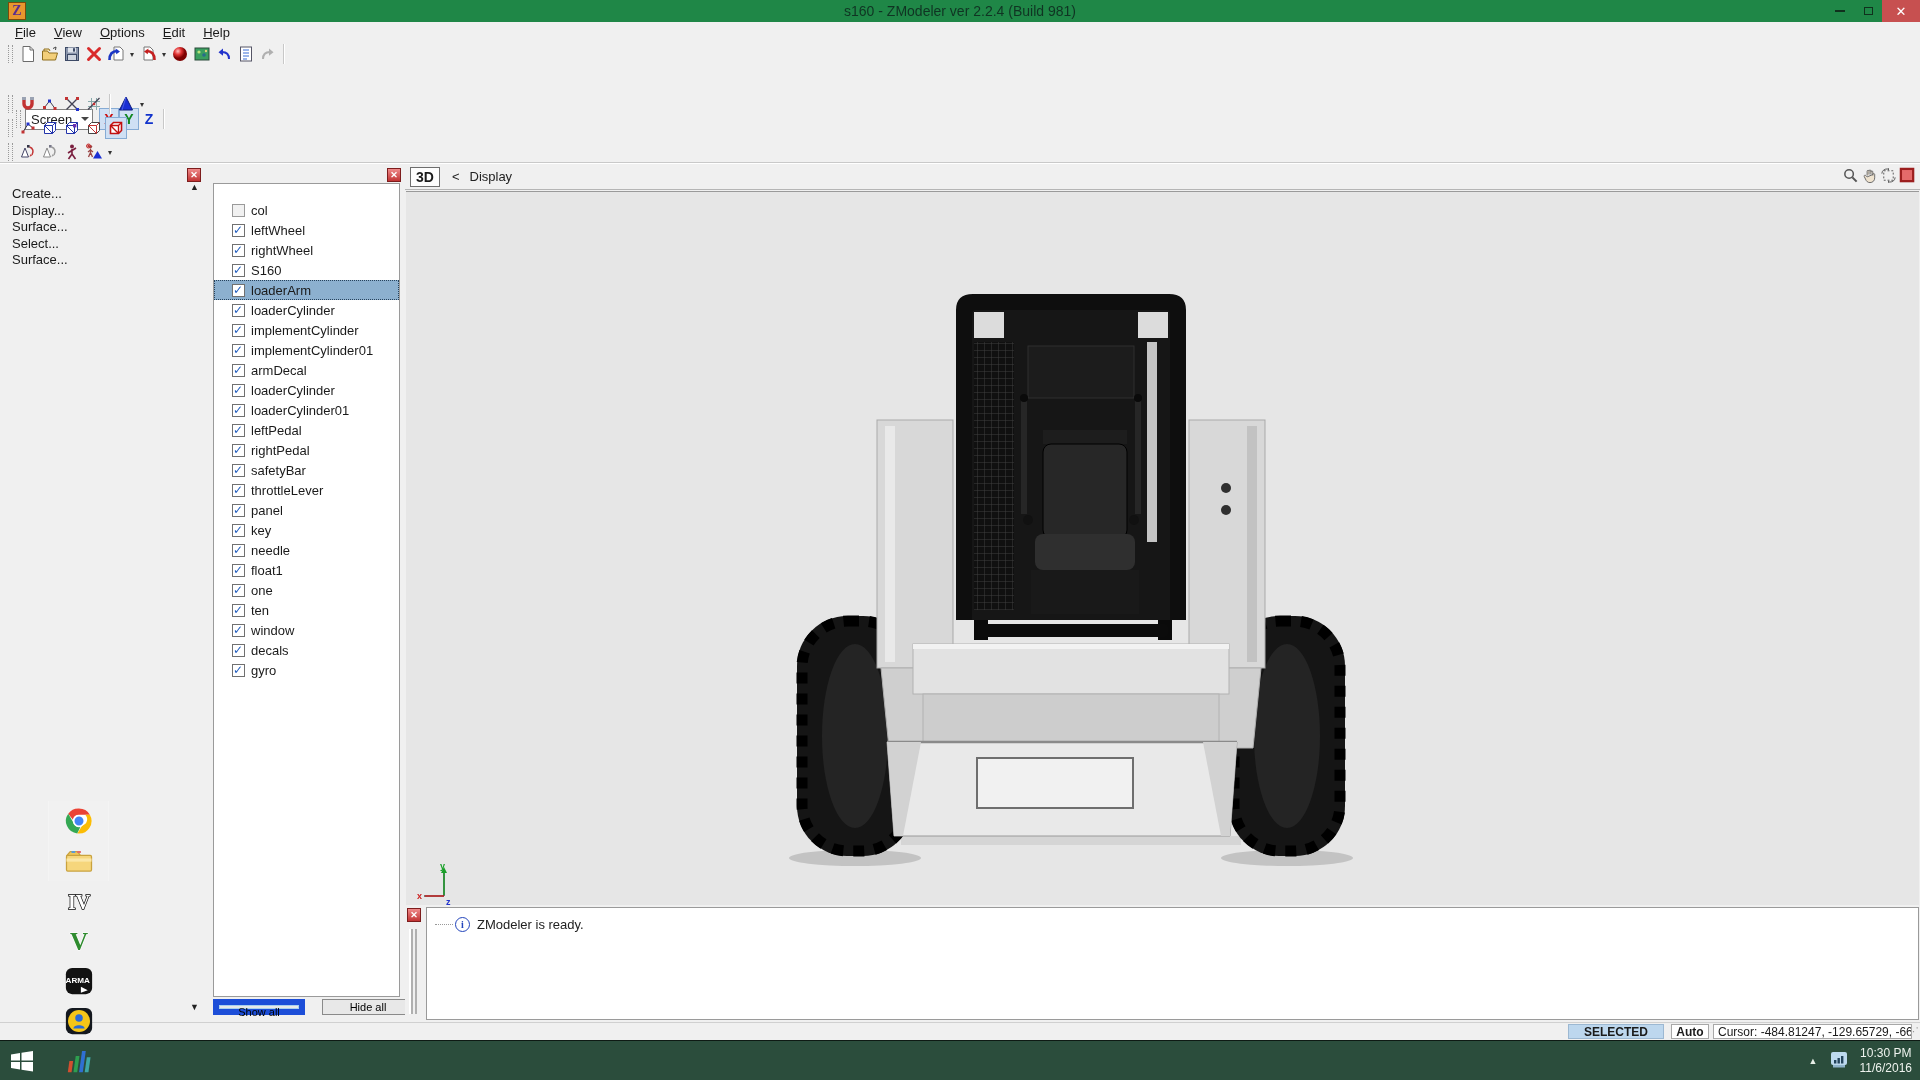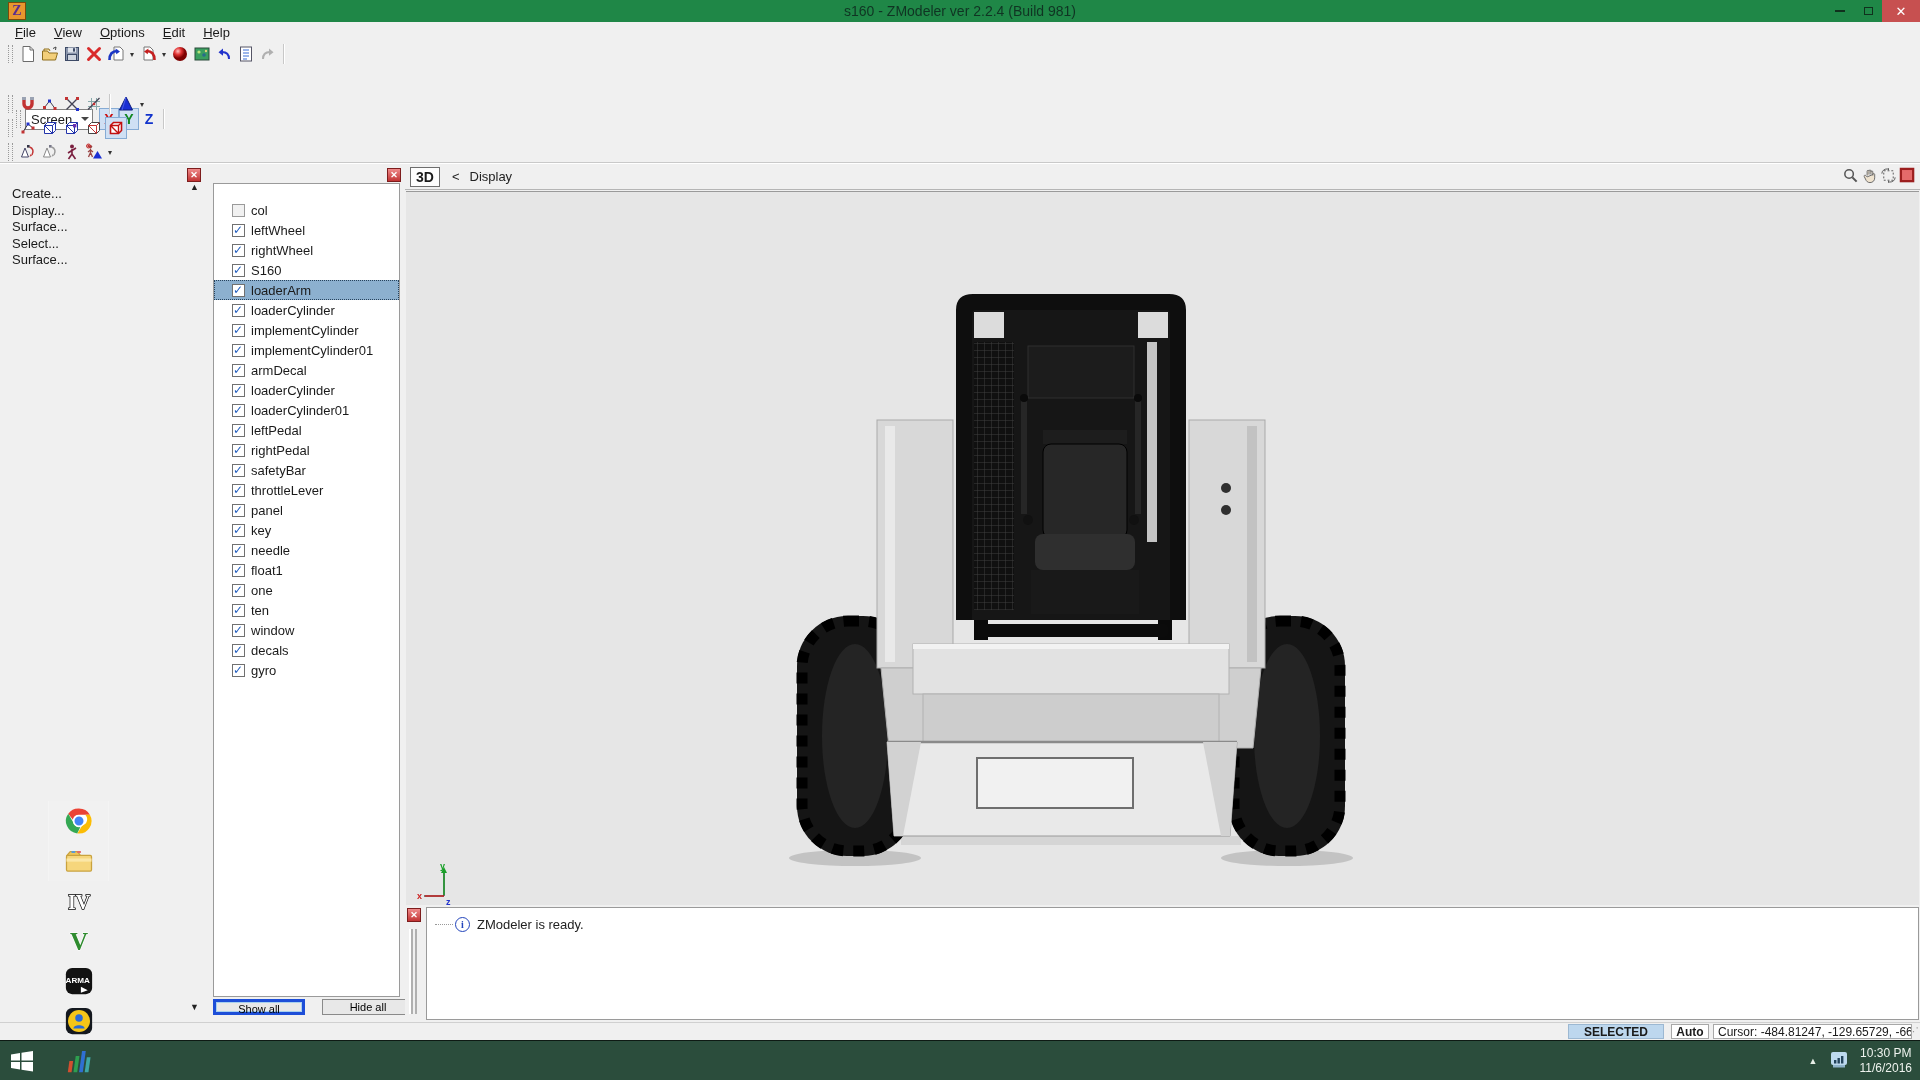--- a/index.html
+++ b/index.html
@@ -64,21 +64,21 @@
               background:#fff; border:1px solid #9a9a9a; overflow:hidden; padding-top:16px;text-align:center; }
   .obj-row { height:20px; display:flex; align-items:center; padding-left:18px; font-size:13px; }
   .obj-row.selected { background:#8cb0cf; outline:1px dotted #26425c; outline-offset:-1px; }
   .checkbox { width:13px; height:13px; background:#fff; border:1px solid #707070;
               margin-right:6px; position:relative; flex:none; }
   .checkbox.unchecked { background:#f1f1f1; border-color:#9a9a9a; }
   .checkbox.checked::after { content:"✓"; position:absolute; left:0px; top:-2px;
               color:#1f5cbf; font:bold 12px "DejaVu Sans",sans-serif; }
   .list-btn { position:absolute; top:835px; width:92px; height:16px; background:#e8e8e8;
               border:1px solid #8a8a8a; font-size:11px; text-align:center; line-height:14px; }
-  .list-btn.focused { border:3px solid #1d4ed8; box-shadow:0 0 0 1px #a8d0ee inset; }
+  .list-btn.focused { border:6px solid #1d4ed8; box-shadow:0 0 0 1px #a8d0ee inset; }
 
   
   .viewport { position:absolute; left:405px; top:164px; width:1515px; height:858px; background:#f0f0f0; }
   .vp-header { position:absolute; left:0; top:0; width:100%; height:26px;
                border-bottom:1px solid #b5b5b5; display:flex; align-items:center; }
   .vp-3d { margin-left:5px; padding:1px 5px; background:#fdfdfd; border:1px solid #6e6e6e;
            font:bold 14px "Liberation Sans",sans-serif; }
   .vp-crumb { margin-left:12px; font-size:13px; color:#222; }
   .vp-view { margin-left:10px; font-size:13px; color:#222; }
   .vp-tools { position:absolute; right:4px; top:3px; display:flex; align-items:center; gap:2px; }

